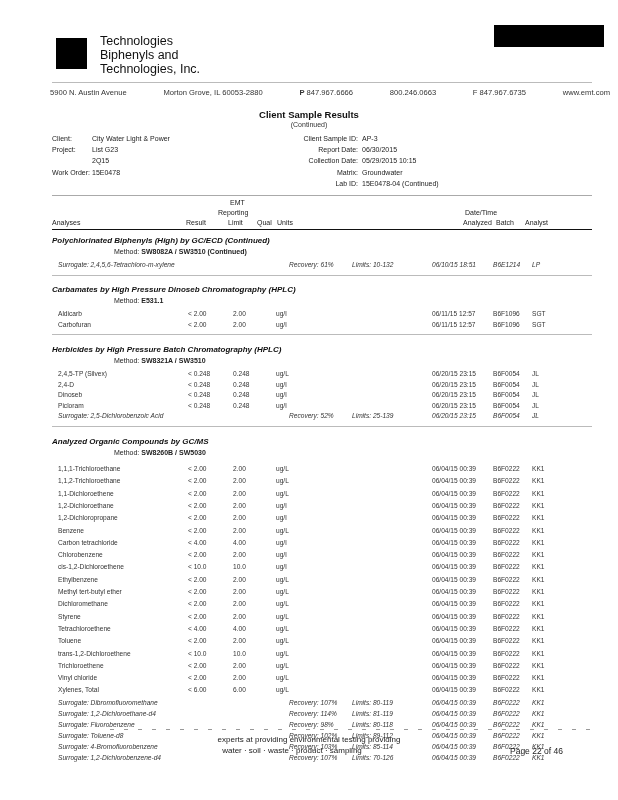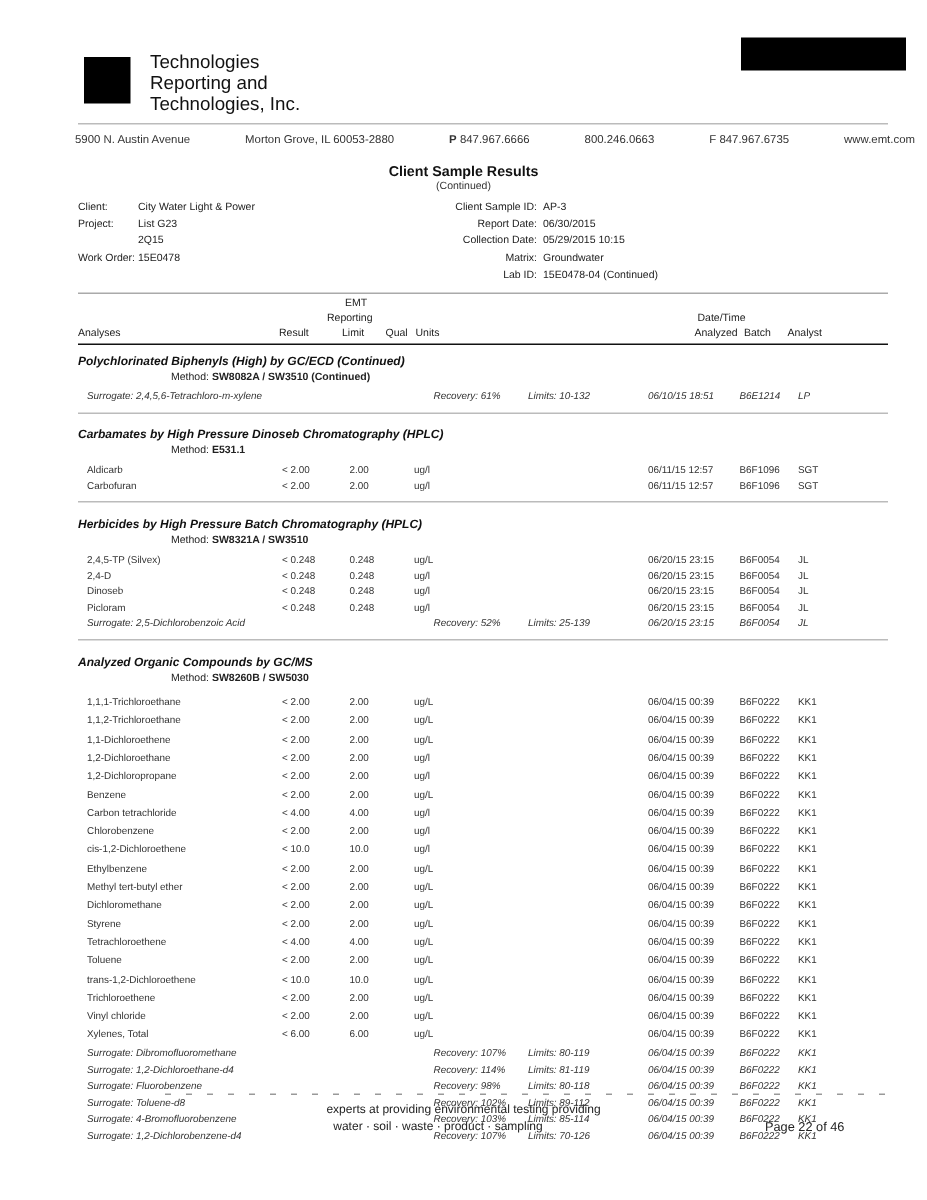--- a/index.html
+++ b/index.html
@@ -41,21 +41,21 @@
   .footer2 { left: 0; width: 560px; top: 746px; text-align: center; font-size: 8px; color: #222; margin-left: 12px; }
   .pageno { left: 510px; top: 746px; font-size: 8.5px; color: #222; }
   .hr-bot { left: 110px; top: 729px; width: 480px; height: 1px; background: repeating-linear-gradient(90deg,#999 0 4px,transparent 4px 14px); }
 </style>
 </head>
 <body>
 
 <div class="abs logo-box"></div>
 <div class="abs company">
   <div>Technologies</div>
-  <div>Reporting and</div>
+  <div>Biphenyls and</div>
   <div>Technologies, Inc.</div>
 </div>
 <div class="abs redact"></div>
 <div class="abs hr-top"></div>
 <div class="abs addr">
   <span>5900 N. Austin Avenue</span>
   <span>Morton Grove, IL 60053-2880</span>
   <span><b>P</b> <span>847.967.6666</span></span>
   <span>800.246.0663</span>
   <span>F 847.967.6735</span>

